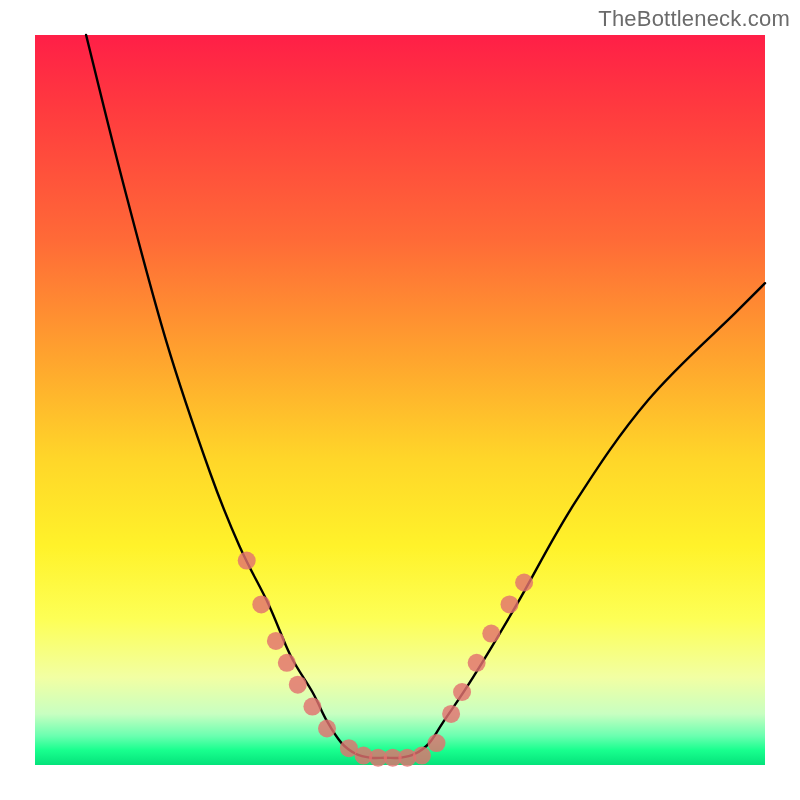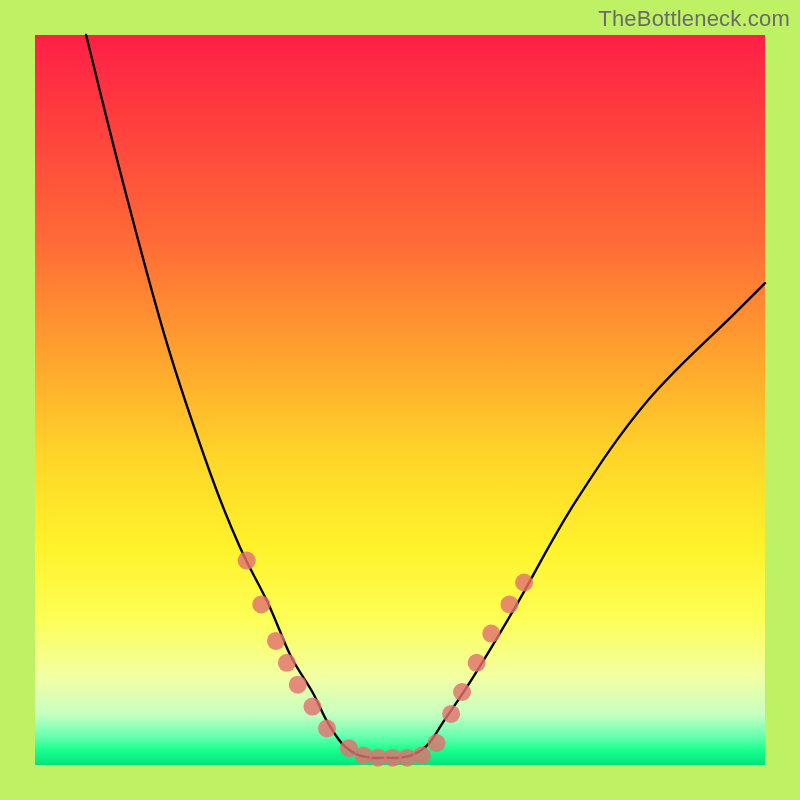--- a/index.html
+++ b/index.html
@@ -10,21 +10,21 @@
     background: #000;
     overflow: hidden;
     font-family: Arial, Helvetica, sans-serif;
   }
   .frame {
     position: absolute;
     left: 0;
     top: 0;
     width: 800px;
     height: 800px;
-    background: #bef264;
+    background: #ffffff;
   }
   .plot-area {
     position: absolute;
     left: 35px;
     top: 35px;
     width: 730px;
     height: 730px;
     background: linear-gradient(
       to bottom,
       #ff1f47 0%,

